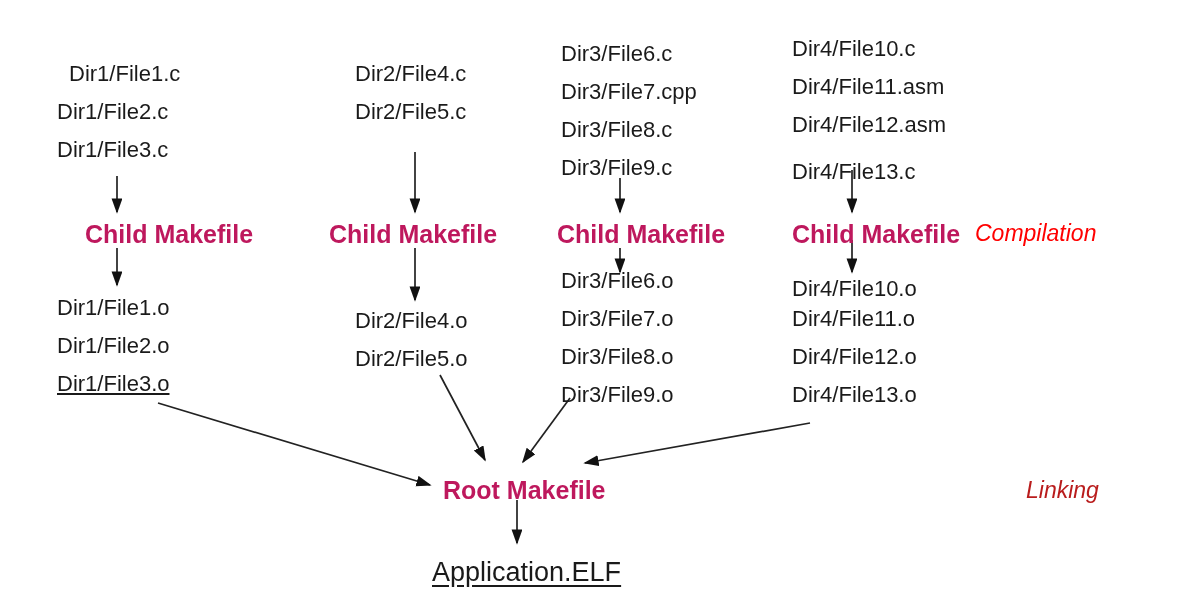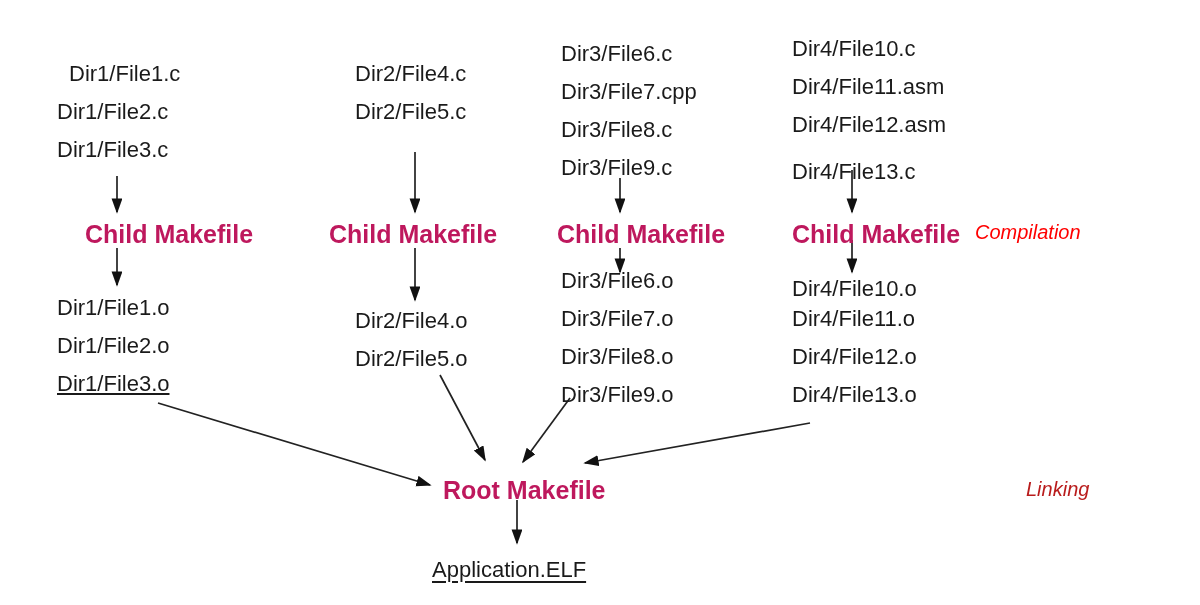--- a/index.html
+++ b/index.html
@@ -33,29 +33,29 @@
   .node-label {
     position: absolute;
     font-size: 25px;
     font-weight: bold;
     color: #be185d;
     white-space: nowrap;
     line-height: 1;
   }
   .stage-label {
     position: absolute;
-    font-size: 20px;
+    font-size: 23px;
     font-style: italic;
     color: #ff0000;
     white-space: nowrap;
     line-height: 1;
   }
   .artifact-label {
     position: absolute;
-    font-size: 22px;
+    font-size: 27px;
     color: #1a1a1a;
     white-space: nowrap;
     line-height: 1;
     text-decoration: underline;
     text-underline-offset: 4px;
   }
 </style>
 </head>
 <body>
 

